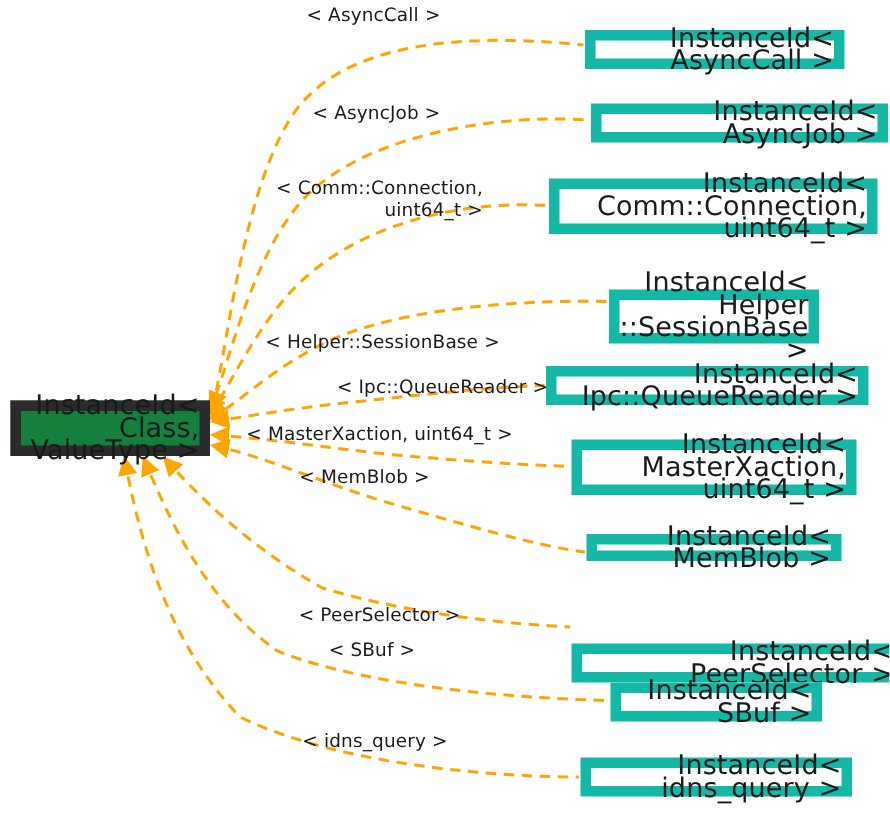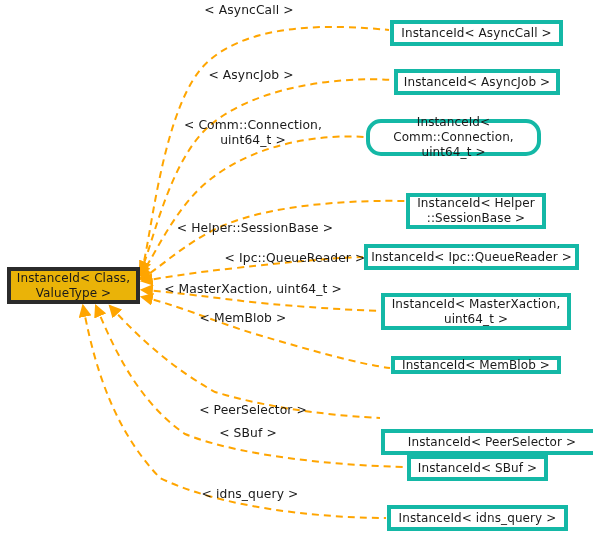--- a/index.html
+++ b/index.html
@@ -22,40 +22,40 @@
     top: 0;
     width: 593px;
     height: 548px;
   }
   .node {
     position: absolute;
     box-sizing: border-box;
     display: flex;
     align-items: center;
     justify-content: center;
-    text-align: center;
-    border: 4px solid #14b8a6;
+    text-align: right;
+    border: 7px solid #14b8a6;
     background: #ffffff;
     color: #1a1a1a;
-    font-size: 12px;
+    font-size: 18px;
     line-height: 15px;
     white-space: pre-line;
     letter-spacing: 0.1px;
     z-index: 5;
   }
   .node.root {
-    background: #eab308;
+    background: #15803d;
     border-color: #2b2b2b;
   }
   .edge-label {
     position: absolute;
     color: #1a1a1a;
     font-size: 12.3px;
     line-height: 15px;
-    text-align: center;
+    text-align: right;
     white-space: pre-line;
     letter-spacing: 0.1px;
     z-index: 4;
     transform: translateX(-50%);
   }
 </style>
 </head>
 <body>
 
 <div id="diagram">
@@ -78,22 +78,22 @@
         <path d="M 96,306 C 112,344 136,400 185,434 C 250,460 360,466 406,467" fill="none" stroke="#ffa500" stroke-width="2" stroke-dasharray="7,5" marker-start="url(#arrow-head)"></path>
         <path d="M 83,306 C 92,352 108,424 160,478 C 230,512 340,518 386,518" fill="none" stroke="#ffa500" stroke-width="2" stroke-dasharray="7,5" marker-start="url(#arrow-head)"></path>
       </g>
   </svg>
 
   <div class="node root" style="left:7px; top:267px; width:133px; height:37px;">InstanceId&lt; Class,
 ValueType &gt;</div>
 
   <div id="node-container">
       <div class="node" style="left: 390px; top: 20px; width: 173px; height: 26px;">InstanceId&lt; AsyncCall &gt;</div>
-      <div class="node" style="left: 394px; top: 69px; width: 166px; height: 26px;">InstanceId&lt; AsyncJob &gt;</div>
-      <div class="node" style="left: 366px; top: 119px; width: 175px; height: 37px; border-radius: 15px;">InstanceId&lt; Comm::Connection,
+      <div class="node" style="left: 394px; top: 69px; width: 198px; height: 26px;">InstanceId&lt; AsyncJob &gt;</div>
+      <div class="node" style="left: 366px; top: 119px; width: 219px; height: 37px;">InstanceId&lt; Comm::Connection,
 uint64_t &gt;</div>
       <div class="node" style="left: 406px; top: 183px; width: 140px; height: 36px; margin-top: 10px;">InstanceId&lt; Helper
 ::SessionBase &gt;</div>
       <div class="node" style="left: 364px; top: 244px; width: 215px; height: 26px;">InstanceId&lt; Ipc::QueueReader &gt;</div>
       <div class="node" style="left: 381px; top: 293px; width: 190px; height: 37px;">InstanceId&lt; MasterXaction,
 uint64_t &gt;</div>
       <div class="node" style="left: 391px; top: 356px; width: 170px; height: 18px;">InstanceId&lt; MemBlob &gt;</div>
       <div class="node" style="left: 381px; top: 429px; width: 222px; height: 26px;">InstanceId&lt; PeerSelector &gt;</div>
       <div class="node" style="left: 407px; top: 455px; width: 141px; height: 26px;">InstanceId&lt; SBuf &gt;</div>
       <div class="node" style="left: 387px; top: 505px; width: 181px; height: 26px;">InstanceId&lt; idns_query &gt;</div>

